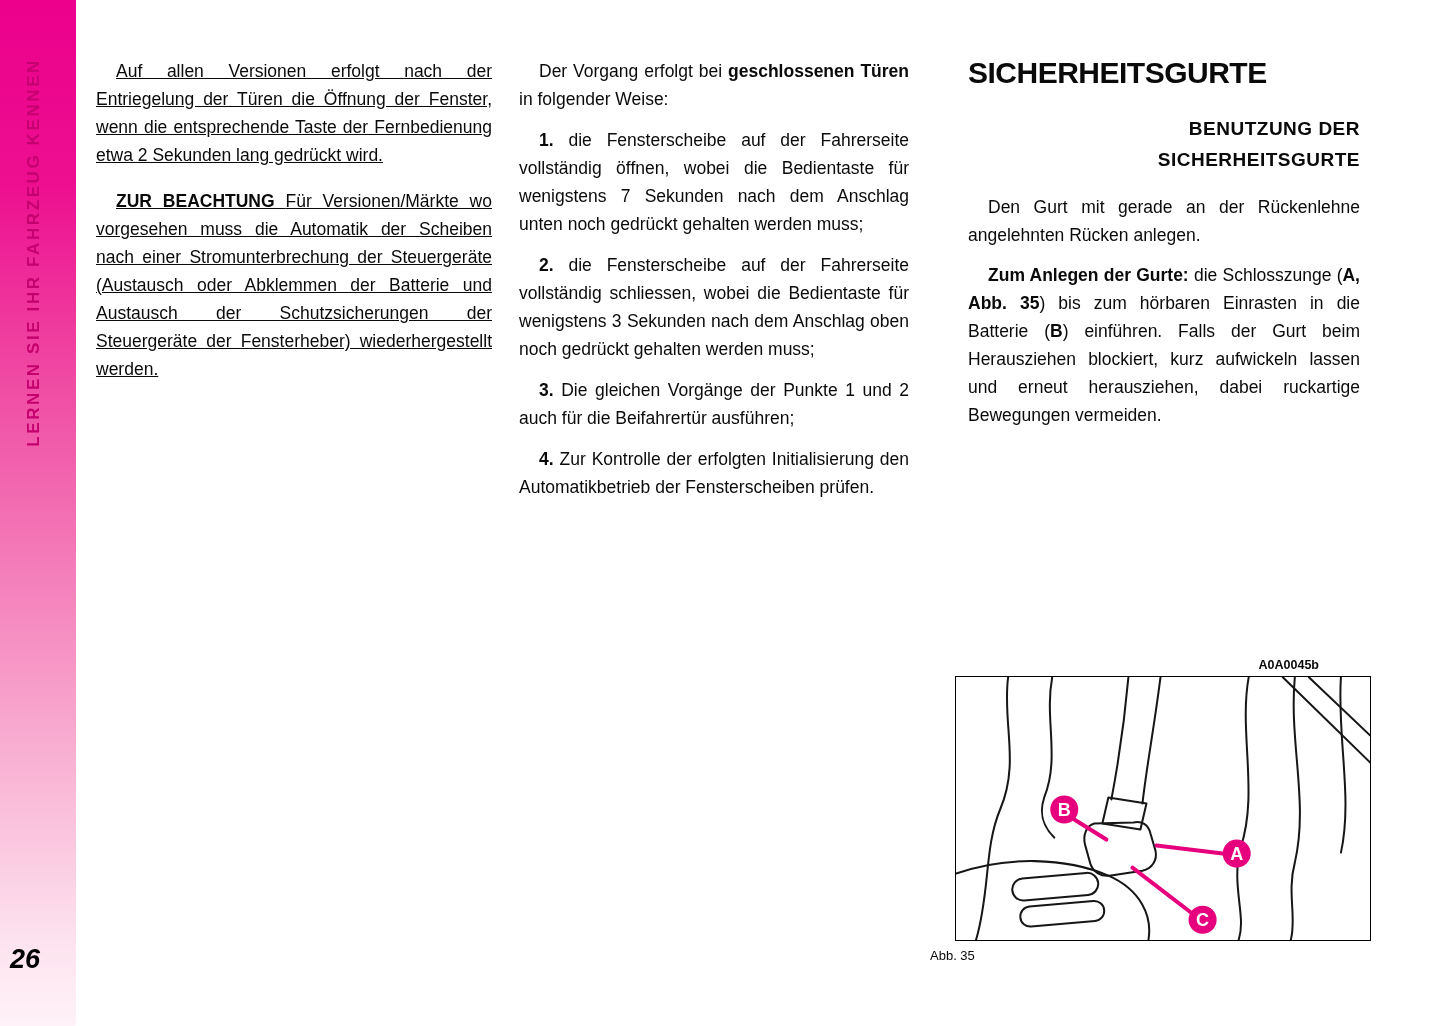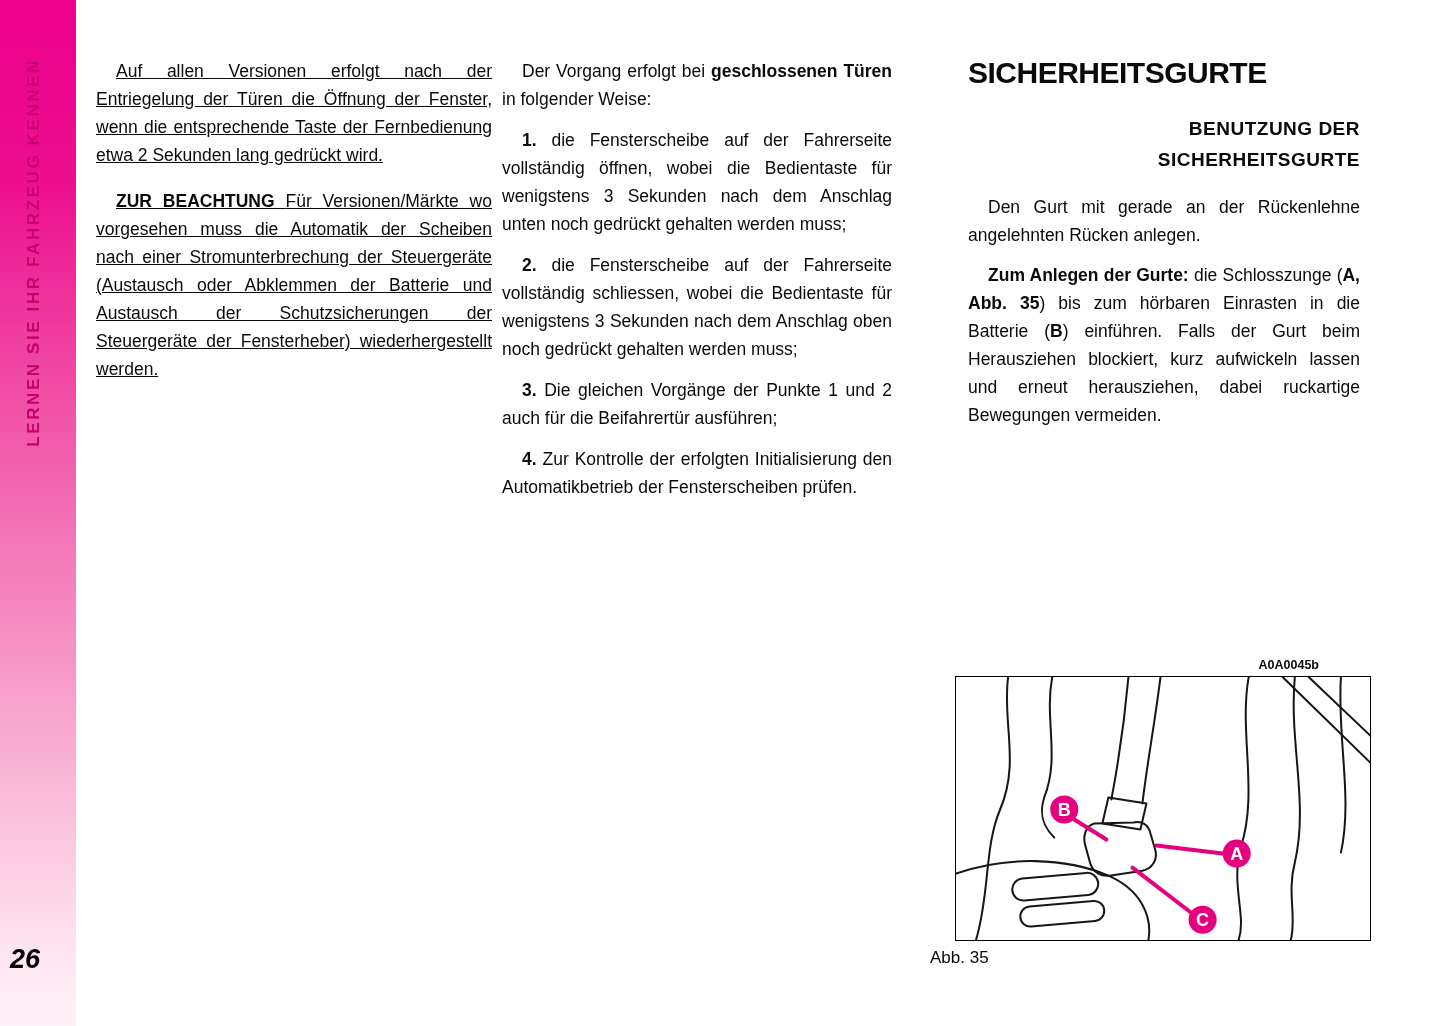--- a/index.html
+++ b/index.html
@@ -26,21 +26,21 @@
     font-weight:bold; font-size:27px; color:#000;font-style:italic;
   }
 
   
   .col {
     position:absolute; top:57px;
     font-size:17.5px; line-height:28px; text-align:justify;
     hyphens:auto;
   }
   .col1 { left:96px;  width:396px;text-decoration:underline; }
-  .col2 { left:502px; width:390px; }
+  .col2 { left:519px; width:390px; }
   .col3 { left:968px; width:392px; }
 
   .col p { margin:0 0 18px 0; text-indent:20px; }
   .col2 p { margin-bottom:13px; }
   .col3 p { margin-bottom:12px; }
   .b { font-weight:bold; }
 
   h1.section-title {
     margin:0 0 24px 0; font-size:30px; line-height:32px;
     font-weight:bold; letter-spacing:-0.5px; text-align:left;
@@ -51,21 +51,21 @@
   }
 
   
   .figure { position:absolute; left:955px; top:658px; width:364px; }
   .figure-code { text-align:right; font-size:12.5px; font-weight:bold; margin-bottom:4px; }
   .figure-box {
     border:1.5px solid #000; width:416px; height:265px;
     box-sizing:border-box; background:#fff;
   }
   .figure-box svg { display:block; width:100%; height:100%; }
-  .figure-caption { font-size:17px; margin-top:7px; margin-left:-25px; }
+  .figure-caption { font-size:13px; margin-top:7px; margin-left:-25px; }
 
   .art { stroke:#161616; stroke-width:2; fill:none; stroke-linecap:round; stroke-linejoin:round; }
   .ptr { stroke:#e6007e; stroke-width:4; stroke-linecap:round; }
   .marker { fill:#e6007e; }
   .marker-letter {
     fill:#ffffff; font-family:"Liberation Sans", sans-serif;
     font-weight:bold; font-size:18px; text-anchor:middle;
   }
 </style>
 </head>
@@ -75,21 +75,21 @@
 <div class="vtext">LERNEN SIE IHR FAHRZEUG KENNEN</div>
 <div class="pagenum">26</div>
 
 <div class="col col1">
   <p>Auf allen Versionen erfolgt nach der Entriegelung der Türen die Öffnung der Fenster, wenn die entsprechende Taste der Fernbedienung etwa 2 Sekunden lang gedrückt wird.</p>
   <p><span class="b">ZUR BEACHTUNG </span><span>Für Versionen/Märkte wo vorgesehen muss die Automatik der Scheiben nach einer Stromunterbrechung der Steuergeräte (Austausch oder Abklemmen der Batterie und Austausch der Schutzsicherungen der Steuergeräte der Fensterheber) wiederhergestellt werden.</span></p>
 </div>
 
 <div class="col col2">
   <p><span>Der Vorgang erfolgt bei </span><span class="b">geschlossenen Türen</span><span> in folgender Weise:</span></p>
-  <p><span class="b">1.</span><span> die Fensterscheibe auf der Fahrerseite vollständig öffnen, wobei die Bedientaste für wenigstens 3 Sekunden nach dem Anschlag unten noch gedrückt gehalten werden muss;</span></p>
+  <p><span class="b">1.</span><span> die Fensterscheibe auf der Fahrerseite vollständig öffnen, wobei die Bedientaste für wenigstens 7 Sekunden nach dem Anschlag unten noch gedrückt gehalten werden muss;</span></p>
   <p><span class="b">2.</span><span> die Fensterscheibe auf der Fahrerseite vollständig schliessen, wobei die Bedientaste für wenigstens 3 Sekunden nach dem Anschlag oben noch gedrückt gehalten werden muss;</span></p>
   <p><span class="b">3.</span><span> Die gleichen Vorgänge der Punkte 1 und 2 auch für die Beifahrertür ausführen;</span></p>
   <p><span class="b">4.</span><span> Zur Kontrolle der erfolgten Initialisierung den Automatikbetrieb der Fensterscheiben prüfen.</span></p>
 </div>
 
 <div class="col col3">
   <h1 class="section-title">SICHERHEITSGURTE</h1>
   <h2 class="subsection-title">BENUTZUNG DER
 SICHERHEITSGURTE</h2>
   <p>Den Gurt mit gerade an der Rückenlehne angelehnten Rücken anlegen.</p>

